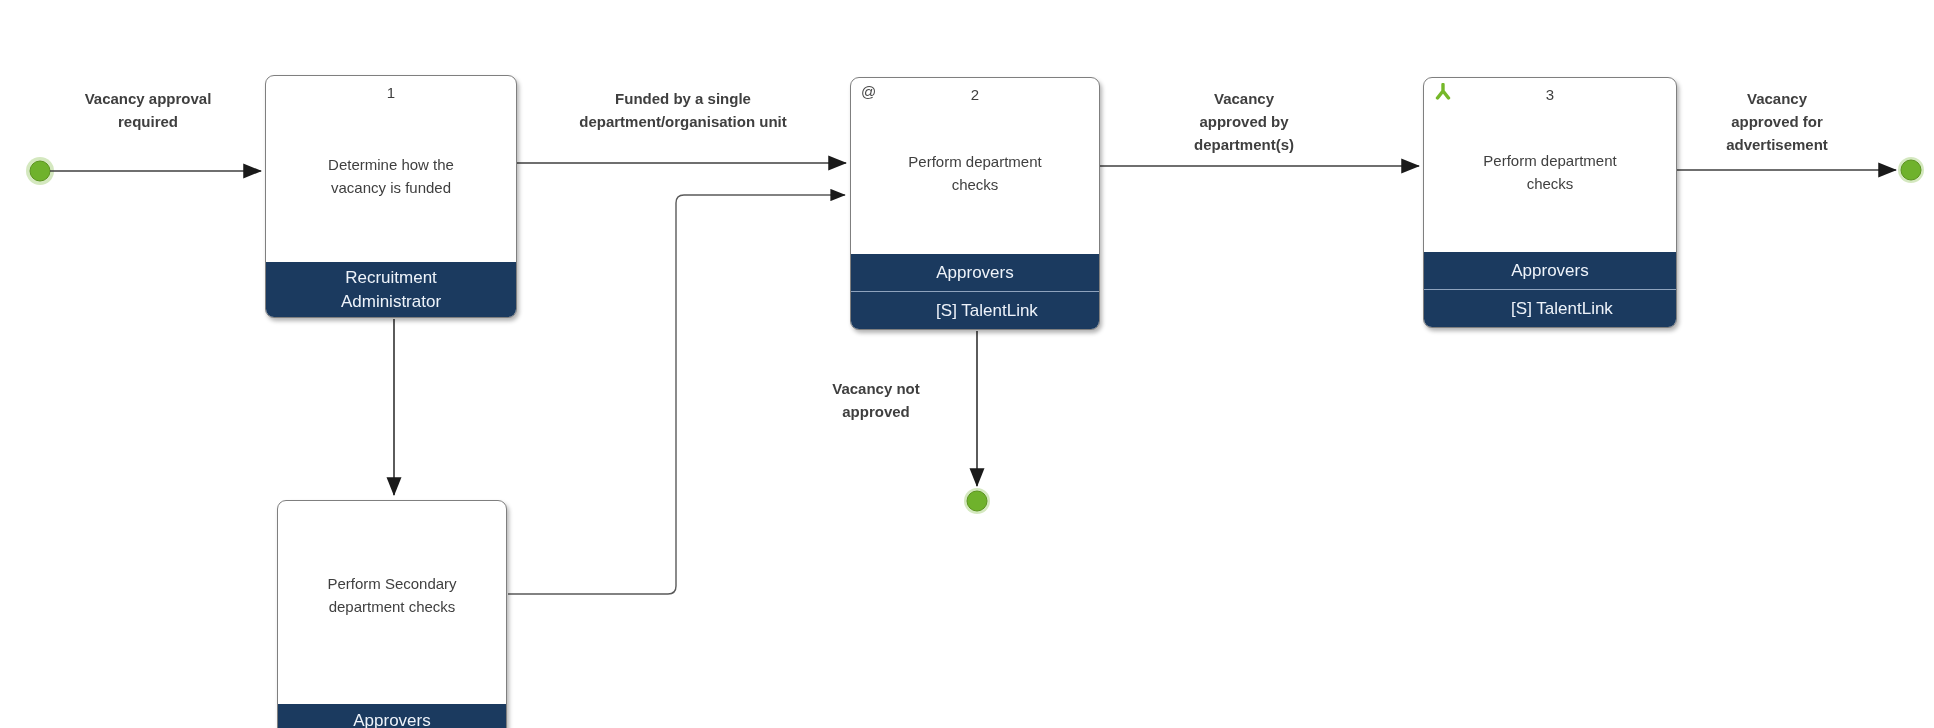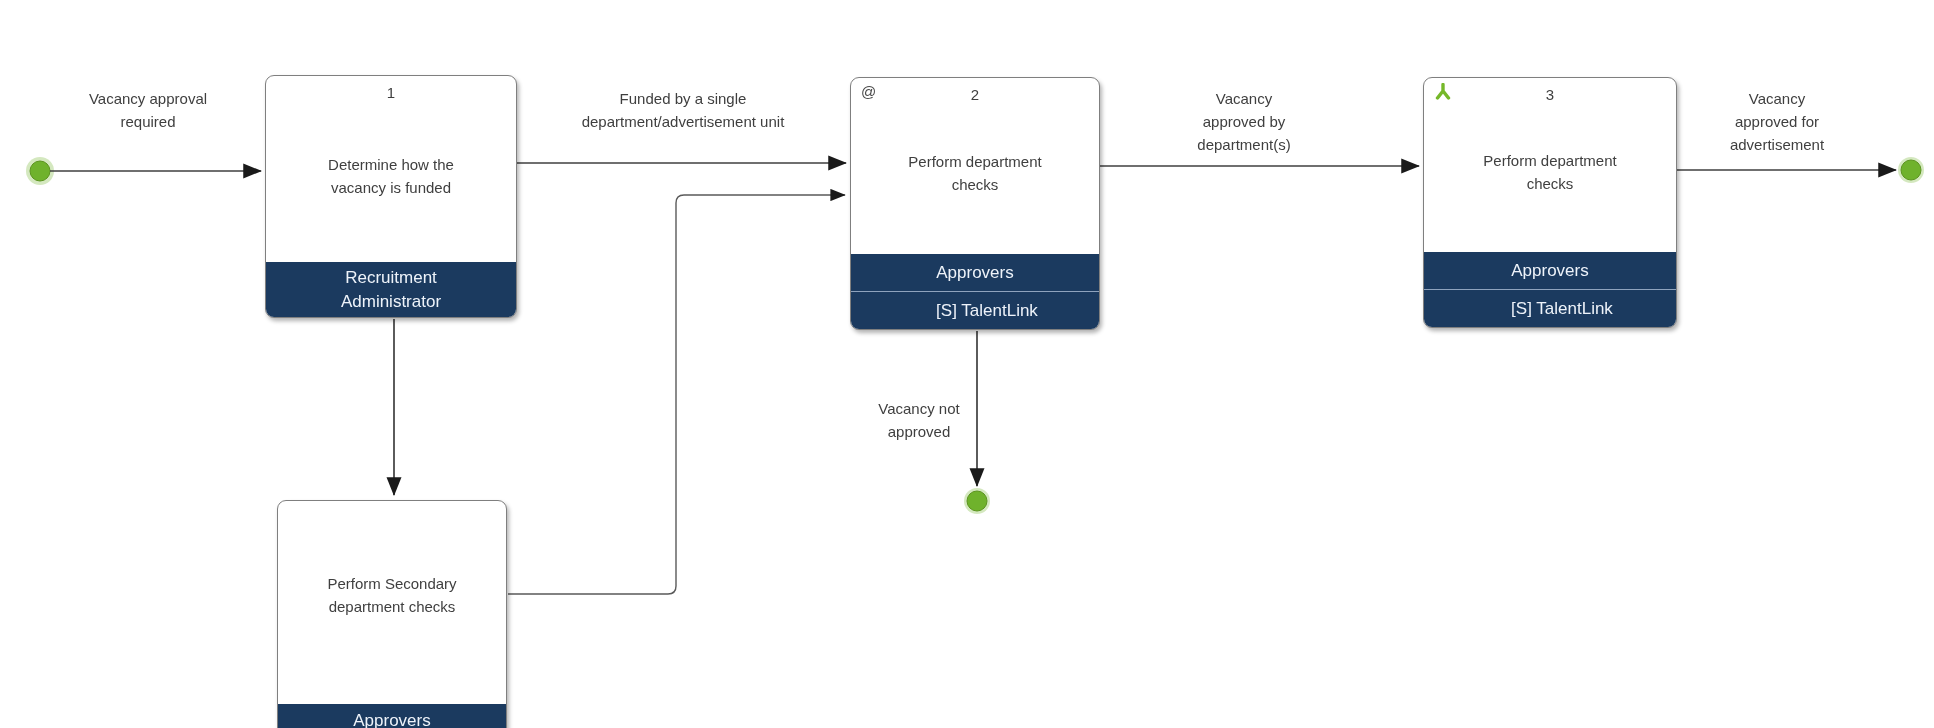--- a/index.html
+++ b/index.html
@@ -49,27 +49,28 @@
   }
   .banner-role-tall{height:55px;}
   .banner-row1{height:37px;}
   .banner-row2{height:38px;border-top:1px solid #8fa3bd;box-sizing:border-box;padding-left:24px;}
   .banner-row-single{height:33px;}
   .edge-label{
     position:absolute;z-index:2;
     text-align:center;
     font-size:15px;line-height:23px;color:#3f3f3f;
     white-space:pre-line;
+    font-weight:bold;
   }
   #lbl-start{left:53px;top:87px;width:190px;}
   #lbl-funded-single{left:528px;top:87px;width:310px;}
   #lbl-approved-by{left:1154px;top:87px;width:180px;}
   #lbl-approved-for{left:1687px;top:87px;width:180px;}
   #lbl-funded-more{left:168px;top:372px;width:224px;}
-  #lbl-not-approved{left:827px;top:377px;width:184px;margin-top:20px;}
+  #lbl-not-approved{left:784px;top:377px;width:184px;}
 </style>
 </head>
 <body>
 
 <div id="canvas">
 
   <svg id="connector-layer" width="1934" height="728" viewBox="0 0 1934 728">
     <defs>
       <marker id="arrow" viewBox="0 0 10 8" refX="9.5" refY="4" markerWidth="11" markerHeight="9" orient="auto">
         <path d="M0,0 L10,4 L0,8 Z" fill="#1a1a1a"></path>
@@ -132,21 +133,21 @@
 
   <div class="task" id="task-secondary">
     <div class="task-body">Perform Secondary
 department checks</div>
     <div class="banner banner-row-single">Approvers</div>
   </div>
 
   <div class="edge-label" id="lbl-start">Vacancy approval
 required</div>
   <div class="edge-label" id="lbl-funded-single">Funded by a single
-department/advertisement unit</div>
+department/organisation unit</div>
   <div class="edge-label" id="lbl-approved-by">Vacancy
 approved by
 department(s)</div>
   <div class="edge-label" id="lbl-approved-for">Vacancy
 approved for
 advertisement</div>
   <div class="edge-label" id="lbl-not-approved">Vacancy not
 approved</div>
 
 </div>

